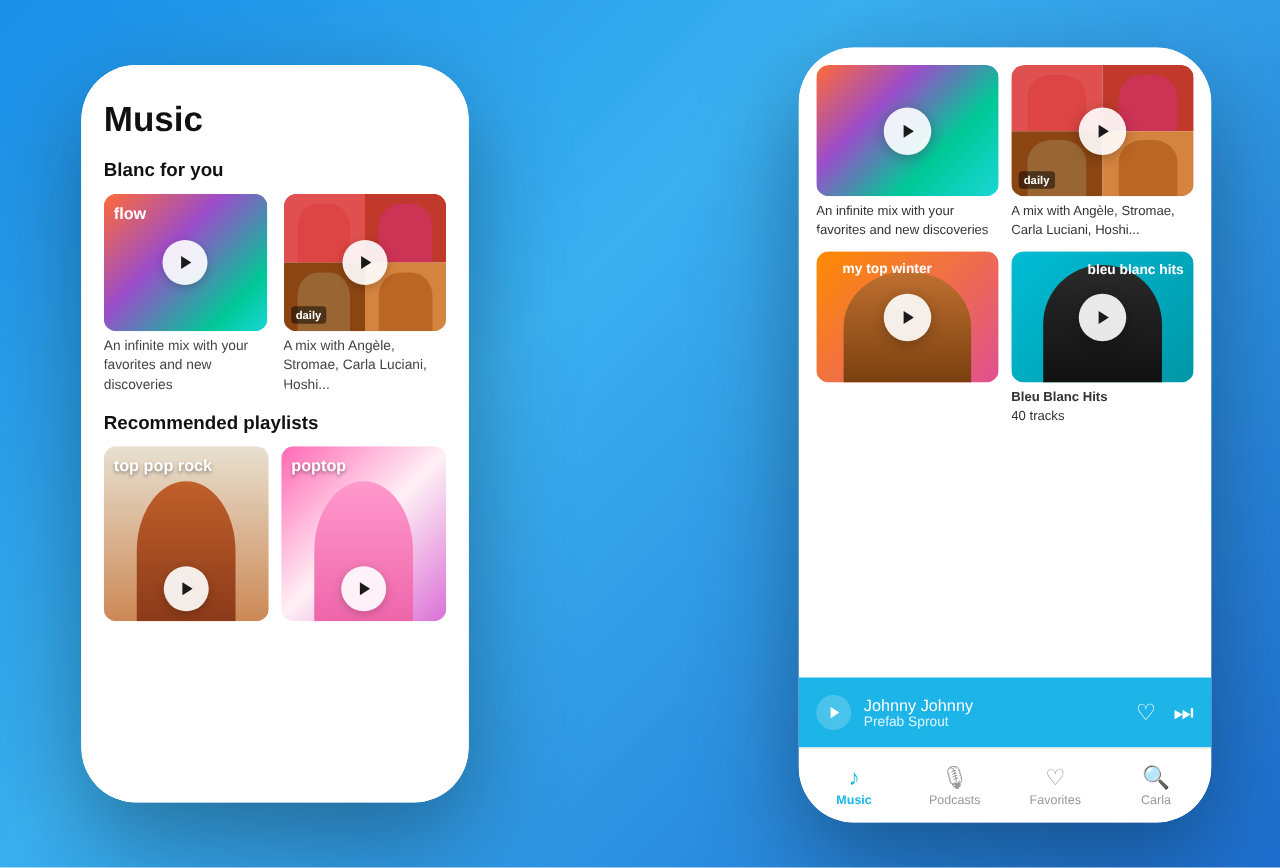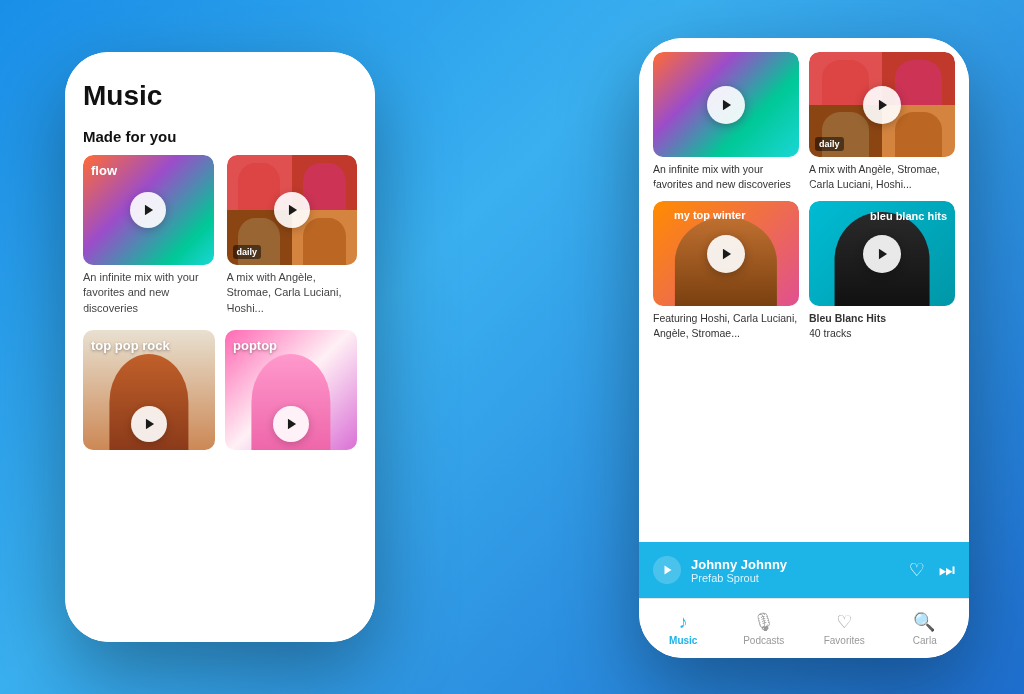--- a/index.html
+++ b/index.html
@@ -158,21 +158,21 @@
     .recommended-cards {
       display: flex;
       gap: 10px;
     }
 
     .playlist-card {
       flex: 1;
       border-radius: 10px;
       overflow: hidden;
       position: relative;
-      height: 120px;
+      height: 140px;
     }
 
     .top-pop-bg {
       background: linear-gradient(to bottom, #e8e0d0, #cc8855);
       width: 100%;
       height: 100%;
       position: relative;
     }
 
     .poptop-bg {
@@ -335,21 +335,21 @@
       margin-left: 2px;
     }
 
     .np-info {
       flex: 1;
     }
 
     .np-title {
       color: #fff;
       font-size: 13px;
-      font-weight: 700;
+      font-weight: 400;
     }
 
     .np-artist {
       color: rgba(255,255,255,0.85);
       font-size: 11px;
     }
 
     .np-controls {
       display: flex;
       gap: 14px;
@@ -455,21 +455,21 @@
   </style>
 </head>
 <body>
 
 <div class="phone phone-left">
   <div class="phone-inner">
     <div class="phone-screen">
 
       <div class="app-title">Music</div>
 
-      <div class="section-label">Made for you</div>
+      <div class="section-label">Blanc for you</div>
 
       <div class="cards-row">
 
         <div class="card">
           <div class="card-img">
             <div class="flow-bg"></div>
             <span class="flow-label">flow</span>
             <div class="play-btn">
               <svg viewBox="0 0 24 24">
                   <polygon points="5,3 19,12 5,21"></polygon>
@@ -500,20 +500,21 @@
               <svg viewBox="0 0 24 24">
                   <polygon points="5,3 19,12 5,21"></polygon>
                 </svg>
             </div>
           </div>
           <div class="card-desc">A mix with Angèle, Stromae, Carla Luciani, Hoshi...</div>
         </div>
       </div>
 
       <div class="recommended-section">
+        <div class="section-label">Recommended playlists</div>
         <div class="recommended-cards">
 
           <div class="playlist-card">
             <div class="top-pop-bg">
               <div class="person-silhouette winter-person"></div>
             </div>
             <span class="playlist-label">top pop rock</span>
             <div class="play-btn" style="bottom:8px;top:auto;transform:translateX(-50%);">
               <svg viewBox="0 0 24 24">
                   <polygon points="5,3 19,12 5,21"></polygon>
@@ -592,21 +593,20 @@
             <div class="winter-bg">
               <div class="person-silhouette winter-person" style="width:70%;height:85%;background:linear-gradient(to bottom,#c07030,#7a4010);"></div>
             </div>
             <div class="winter-label">my top winter</div>
             <div class="right-play-btn">
               <svg viewBox="0 0 24 24">
                   <polygon points="5,3 19,12 5,21"></polygon>
                 </svg>
             </div>
           </div>
-          <div class="right-card-desc">Featuring Hoshi, Carla Luciani, Angèle, Stromae...</div>
         </div>
 
         <div class="right-card">
           <div class="right-card-img">
             <div class="bleu-bg">
               <div class="person-silhouette bleu-person" style="width:65%;height:90%;background:linear-gradient(to bottom,#2a2a2a,#111);"></div>
             </div>
             <div class="bleu-label">bleu blanc hits</div>
             <div class="right-play-btn">
               <svg viewBox="0 0 24 24">

